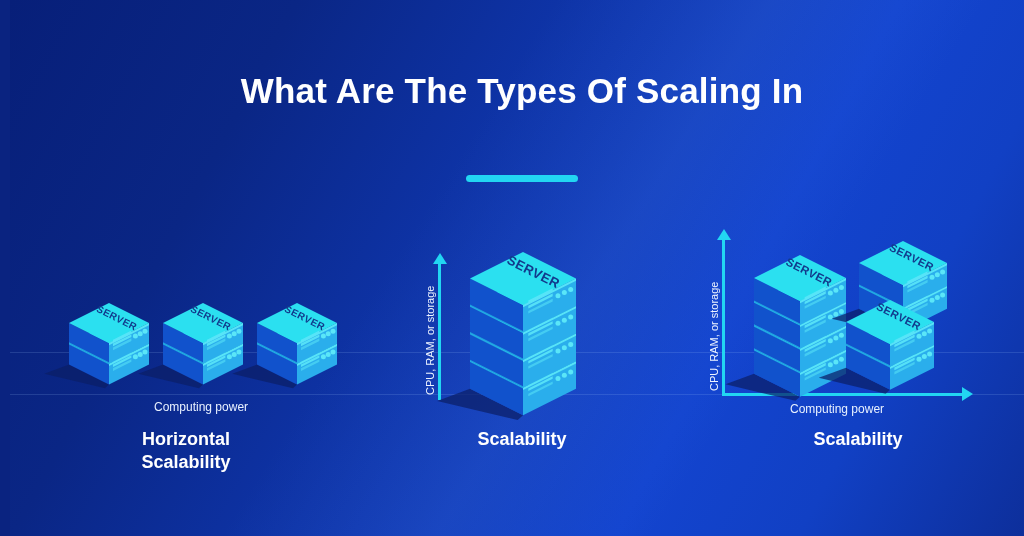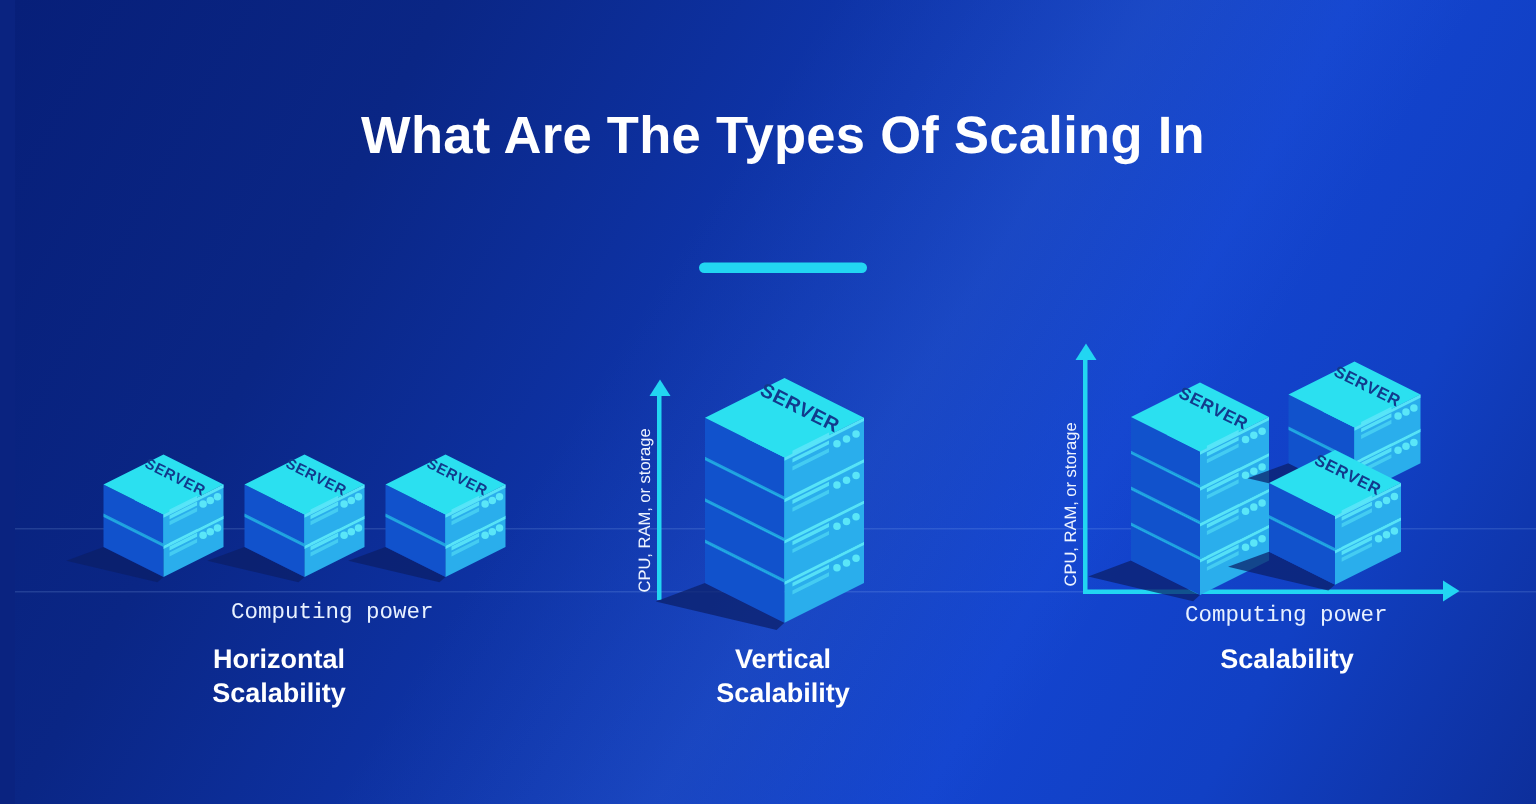--- a/index.html
+++ b/index.html
@@ -69,23 +69,22 @@
     text-align:center;
     color:#ffffff;
     font-size:18px;
     font-weight:bold;
     line-height:1.30;
   }
 
   .axis-x-label {
     position:absolute;
     color:#e8f1ff;
-    font-size:15px;
+    font-size:12px;
     white-space:nowrap;
-    font-family:Liberation Mono, monospace;
   }
   .axis-y-label {
     position:absolute;
     color:#eef4ff;
     font-size:11px;
     white-space:nowrap;
     transform:rotate(-90deg);
     transform-origin:left top;
   }
 
@@ -144,21 +143,20 @@
     </div>
   </div>
 
   <div class="panel" id="panel-v">
 
     <div class="axis-line-v" style="left:76px; top:264px; height:136px;"></div>
     <div class="arrow-up" style="left:71px; top:253px;"></div>
     <div class="axis-y-label" style="left:62px; top:395px;">CPU, RAM, or storage</div>
 
     <div class="panel-title">
-      <div>Vertical</div>
       <div>Scalability</div>
     </div>
   </div>
 
   <div class="panel" id="panel-y">
 
     <div class="axis-line-v" style="left:40px; top:240px; height:156px;"></div>
     <div class="arrow-up" style="left:35px; top:229px;"></div>
     <div class="axis-y-label" style="left:26px; top:391px;">CPU, RAM, or storage</div>
 

